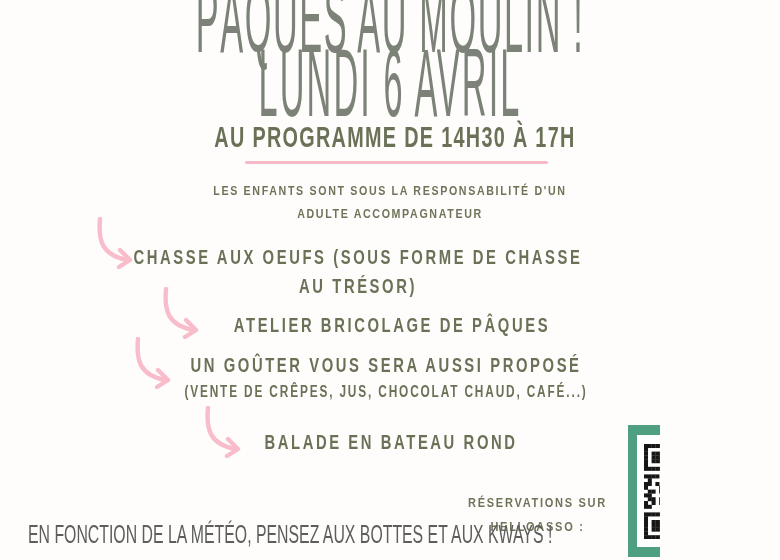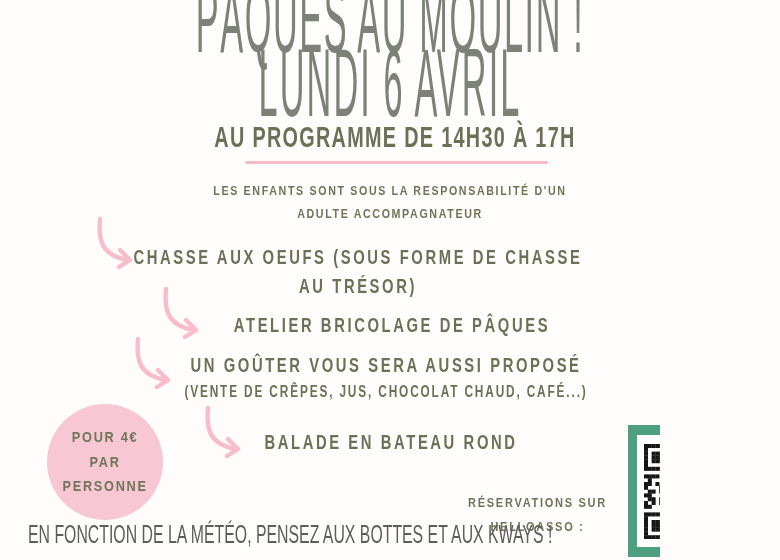--- a/index.html
+++ b/index.html
@@ -68,27 +68,20 @@
 
   <div class="heading">AU PROGRAMME DE 14H30 À 17H</div>
   <div class="divider"></div>
 
   <div class="note">
     <div>LES ENFANTS SONT SOUS LA RESPONSABILITÉ D'UN</div>
     <div>ADULTE ACCOMPAGNATEUR</div>
   </div>
 
 
-  <div class="badge badge-person">
-    <div class="badge-text">
-      <div>POUR 4€</div>
-      <div>PAR</div>
-      <div>PERSONNE</div>
-    </div>
-  </div>
 
   <svg class="arrow arrow-1" viewBox="0 0 44 52">
     <path d="M7,2 C5,24 9,38 34,43" fill="none" stroke="#f8bcca" stroke-width="4.4" stroke-linecap="round"></path>
     <path d="M27,33 L37,43 L26,50" fill="none" stroke="#f8bcca" stroke-width="4.4" stroke-linecap="round" stroke-linejoin="round"></path>
   </svg>
   <svg class="arrow arrow-2" viewBox="0 0 44 52">
     <path d="M7,2 C5,24 9,38 34,43" fill="none" stroke="#f8bcca" stroke-width="4.4" stroke-linecap="round"></path>
     <path d="M27,33 L37,43 L26,50" fill="none" stroke="#f8bcca" stroke-width="4.4" stroke-linecap="round" stroke-linejoin="round"></path>
   </svg>
   <svg class="arrow arrow-3" viewBox="0 0 44 52">

